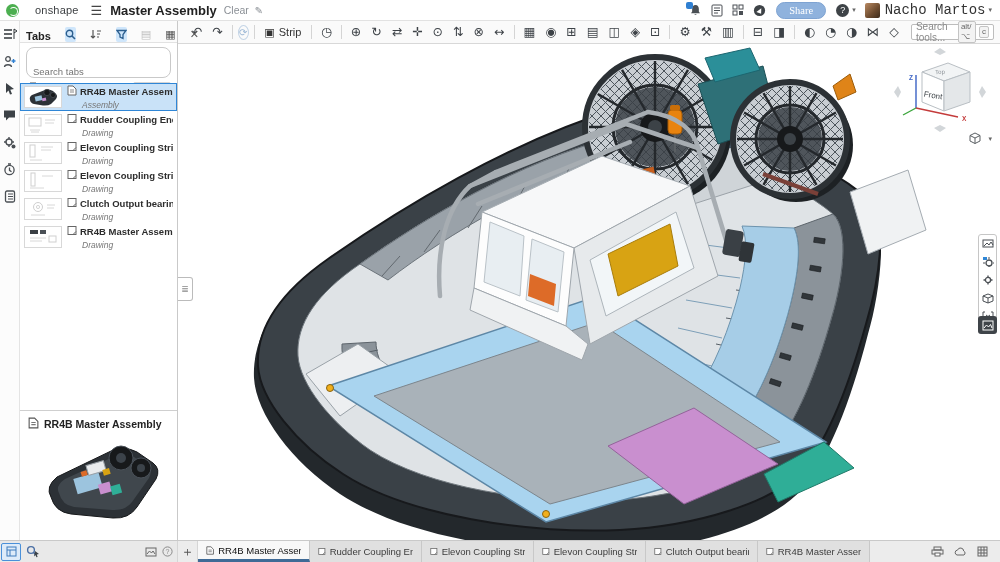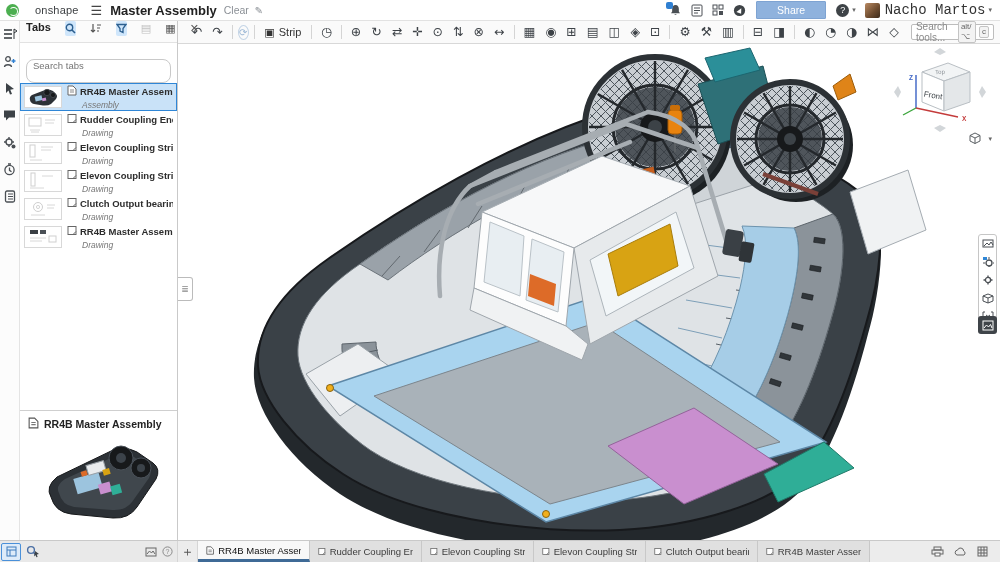--- a/index.html
+++ b/index.html
@@ -14,21 +14,21 @@
   #logo-mark { width:13px; height:13px; border-radius:50%; background:#4caf50; position:relative; }
   #logo-mark::after { content:""; position:absolute; left:3px; top:3px; width:7px; height:7px; border:1.6px solid #fff; border-radius:50%; border-left-color:transparent; }
   .logo-text { font-size:11px; color:#3d4043; letter-spacing:.2px; }
   .hamburger { margin:0 8px 0 12px; font-size:13px; color:#444; cursor:pointer; }
   .doc-title { font-weight:bold; font-size:13px; color:#222; }
   .branch { margin-left:7px; color:#8b9096; font-size:10.5px; }
   .pencil { margin-left:6px; color:#8b9096; font-size:10px; }
   #topbar .spacer { flex:1; }
   .hdr-ic { margin-left:9px; color:#555; position:relative; display:flex; align-items:center; }
   .badge-dot { position:absolute; left:-3px; top:-2px; width:7px; height:7px; background:#2f7fd1; border-radius:2px; }
-  .share-btn { margin-left:10px; background:#8fb2dd; color:#fff; font-size:10.5px; padding:2px 20px; border-radius:1px; border:1px solid #7ea3d2; cursor:pointer; }
+  .share-btn { margin-left:10px; background:#8fb2dd; color:#fff; font-size:10.5px; padding:2px 12px; border-radius:9px; border:1px solid #7ea3d2; cursor:pointer;font-family:Liberation Serif, serif; }
   .help-circle { margin-left:10px; width:13px; height:13px; border-radius:50%; background:#3e4347; color:#fff; font-size:9px; display:flex; align-items:center; justify-content:center; }
   .caret { font-size:7px; color:#666; margin-left:3px; }
   .avatar { margin-left:9px; width:15px; height:15px; border-radius:2px; background:linear-gradient(135deg,#b98a63,#6b4a2e 60%,#3c2a1a); }
   .user-name { margin-left:5px; font-size:14px; color:#333;font-family:Liberation Mono, monospace; }
 
   
   #toolband { position:absolute; left:0; top:21px; width:1000px; height:23px; background:#fafafa; border-bottom:1px solid #d8d8d8; z-index:30; }
   #asm-toolbar { position:absolute; left:182px; top:0; right:0; height:22px; display:flex; align-items:center; gap:2px; padding:0 6px; }
   .tb-ic { font-size:12.5px; color:#3d4247; padding:1px 4px; border-radius:2px; cursor:pointer; line-height:1; }
   .tb-sep { width:1px; height:14px; background:#d4d4d4; margin:0 3px; }
@@ -38,26 +38,26 @@
   #tool-search .ph { color:#8a8a8a; font-size:10px; }
   .kbd { border:1px solid #c4c4c4; background:#f3f3f3; border-radius:2px; font-size:8px; color:#666; padding:0 2px; line-height:10px; }
 
   
   #leftstrip { position:absolute; left:0; top:21px; width:20px; bottom:22px; background:#fcfcfc; border-right:1px solid #e4e4e4; display:flex; flex-direction:column; align-items:center; padding-top:5px; gap:11px; z-index:35; }
   .strip-ic { width:16px; height:16px; display:flex; align-items:center; justify-content:center; cursor:pointer; }
   .strip-ic svg { display:block; }
 
   
   #sidebar { position:absolute; left:20px; top:21px; width:158px; bottom:22px; background:#fff; border-right:1px solid #c9c9c9; z-index:34; }
-  #sb-head { height:22px; border-bottom:1px solid #e2e2e2; display:flex; align-items:flex-start; padding:0 3px 0 6px; gap:14px; background:#fbfbfb; }
+  #sb-head { height:22px; border-bottom:1px solid #e2e2e2; display:flex; align-items:flex-end; padding:0 3px 0 6px; gap:14px; background:#fbfbfb; }
   #sb-head .title { font-weight:bold; font-size:11px; color:#222; margin-right:auto; }
   .sb-tool { width:16px; height:15px; display:flex; align-items:center; justify-content:center; border-radius:2px; color:#555; cursor:pointer; font-size:11px; }
   .sb-tool.active { background:#cfe6fb; }
   .sb-tool.disabled { color:#c0c0c0; }
-  #sb-search { margin:16px 6px 0 6px; height:24px; border:1px solid #c9c9c9; border-radius:8px; display:flex; align-items:flex-start; padding:0 6px; }
+  #sb-search { margin:4px 6px 0 6px; height:31px; border:1px solid #c9c9c9; border-radius:8px; display:flex; align-items:flex-end; padding:0 6px; }
   #sb-search input { border:none; outline:none; width:100%; font-size:9.5px; color:#444; background:transparent; font-family:"Liberation Sans",sans-serif; }
   #sb-filters { margin:4px 6px 8px 6px; display:flex; align-items:center; gap:8px; }
   #sb-filters .f-ic { color:#555; cursor:pointer; }
   .clear-btn { margin-left:auto; border:1px solid #d5d5d5; background:#f8f8f8; color:#b5b5b5; font-size:9px; border-radius:2px; padding:1px 7px; cursor:default; }
   #tab-list { position:absolute; left:0; right:0; top:62px; bottom:130px; overflow:hidden; }
   .tab-item { display:flex; align-items:center; gap:5px; height:28px; padding:2px 3px; border:1px solid transparent; cursor:pointer; }
   .tab-item.selected { background:#c9e2f8; border-color:#2f86d6; }
   .thumb { width:38px; height:22px; background:#fff; border:1px solid #d8d8d8; flex:none; position:relative; overflow:hidden; }
   .thumb svg { display:block; }
   .ti-main { min-width:0; flex:1; }

